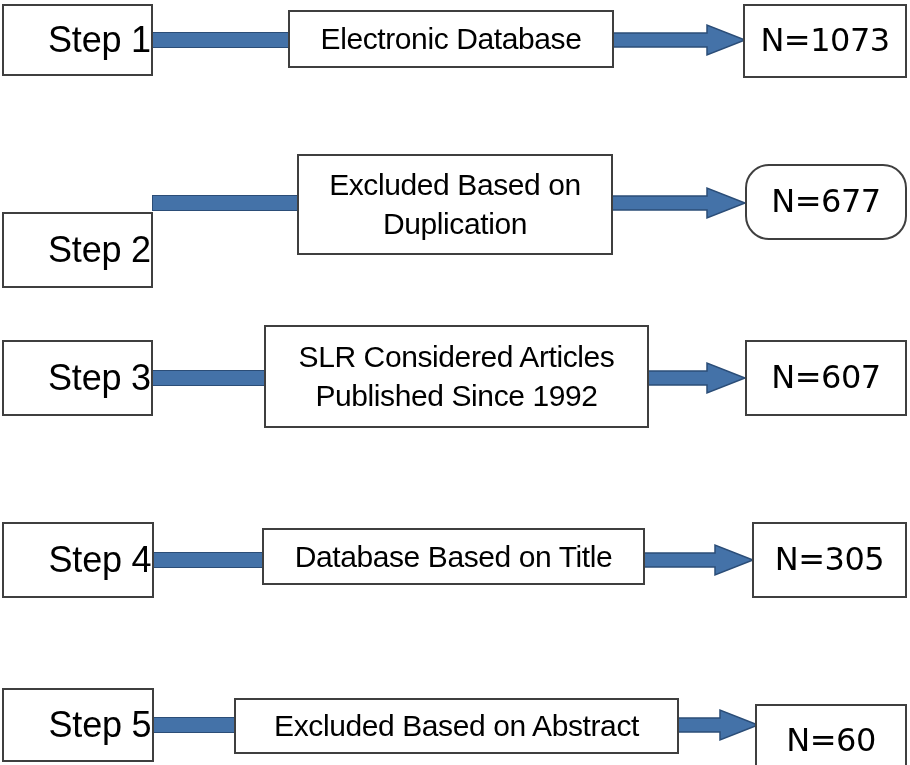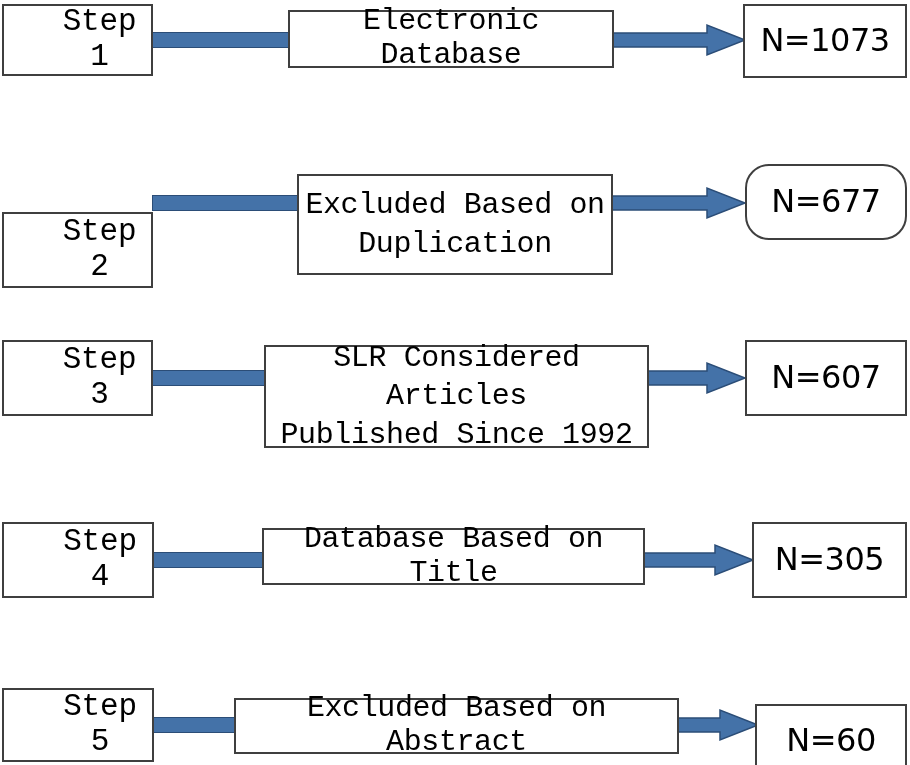--- a/index.html
+++ b/index.html
@@ -25,35 +25,34 @@
     border: 2px solid #3f3f3f;
     display: flex;
     align-items: center;
     justify-content: center;
     text-align: center;
     color: #000000;
     z-index: 3;
     line-height: 1.12;
   }
   .box.step {
-    font-family: Liberation Mono, monospace;
-    font-size: 31px;
+    font-family: Liberation Sans, sans-serif;
+    font-size: 36px;
     letter-spacing: -0.2px;
     padding-left: 44px;
   }
   .box.mid {
-    font-family: Liberation Mono, monospace;
+    font-family: Liberation Sans, sans-serif;
     font-size: 30px;
     letter-spacing: -0.4px;
     padding: 0 6px;
   }
   .box.mid.two-line {
     font-size: 30px;
     line-height: 1.28;
-    margin-top: 20px;
   }
   .box.result {
     font-family: "DejaVu Sans", "Liberation Sans", sans-serif;
     font-size: 32px;
     letter-spacing: -0.5px;
     text-align: center;
   }
 
   
   .connector {

